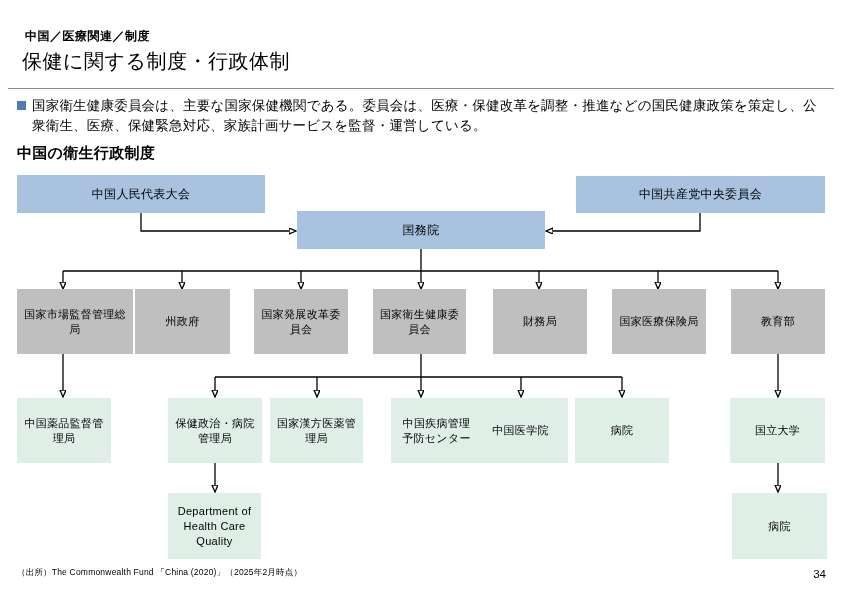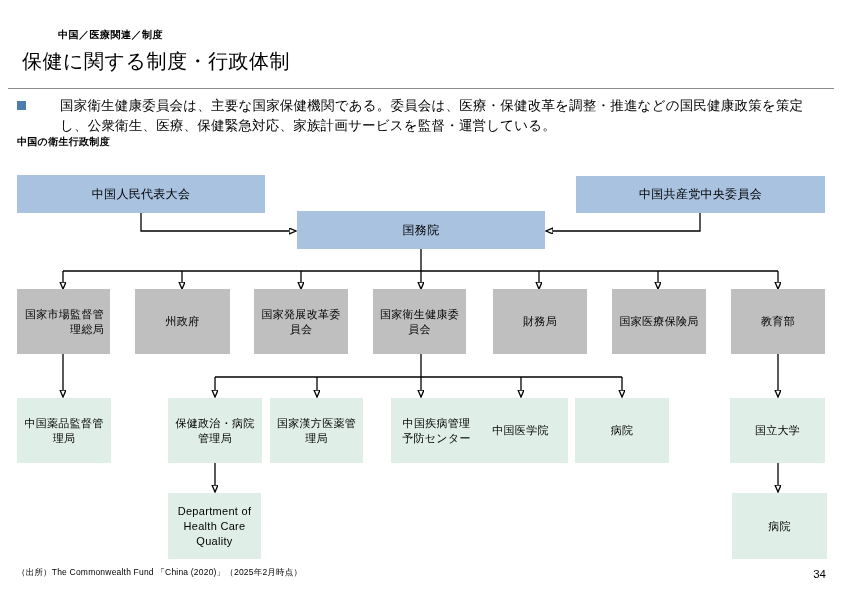--- a/index.html
+++ b/index.html
@@ -7,43 +7,43 @@
   .page {
     position: relative;
     width: 842px;
     height: 595px;
     background: #ffffff;
     overflow: hidden;
     color: #000;
   }
   .breadcrumb {
     position: absolute; left: 25px; top: 28px;
-    font-size: 10px; font-weight: 700; letter-spacing: 0.5px; margin-left: 33px;
+    font-size: 12px; font-weight: 700; letter-spacing: 0.5px;
   }
   .page-title {
     position: absolute; left: 22px; top: 48px;
     font-size: 20px; font-weight: 400; letter-spacing: 0.5px;
   }
   .title-divider {
     position: absolute; left: 8px; top: 88px; width: 826px; height: 0;
     border-top: 1px solid #8c8c8c;
   }
   .summary {
     position: absolute; left: 17px; top: 96px; width: 812px;
     display: flex; align-items: flex-start;
-    font-size: 13.5px; line-height: 19.5px; letter-spacing: 0.2px; gap: 28px;
+    font-size: 13.5px; line-height: 19.5px; letter-spacing: 0.2px;
   }
   .bullet-square {
     flex: 0 0 auto;
     width: 9px; height: 9px; margin: 5px 6px 0 0;
     background: #4f7cb0;
   }
   .diagram-title {
-    position: absolute; left: 17px; top: 135px;
-    font-size: 10px; font-weight: 700; letter-spacing: 0.3px;
+    position: absolute; left: 17px; top: 144px;
+    font-size: 15px; font-weight: 700; letter-spacing: 0.3px;
   }
   .org-box {
     position: absolute;
     display: flex; align-items: center; justify-content: center;
     text-align: center;
     font-size: 11px; line-height: 15px; letter-spacing: 0.3px;
     padding: 0 6px;
   }
   .blue  { background: #a8c2e0; font-size: 12px; }
   .gray  { background: #bfbfbf; }
@@ -114,21 +114,21 @@
     <path d="M215,463 L215,485" marker-end="url(#ah)"></path>
 
     <path d="M778,463 L778,485" marker-end="url(#ah)"></path>
   </svg>
 
   <div class="org-box blue" style="left:17px;  top:175px; width:248px; height:38px;">中国人民代表大会</div>
   <div class="org-box blue" style="left:576px; top:176px; width:249px; height:37px;">中国共産党中央委員会</div>
 
   <div class="org-box blue" style="left:297px; top:211px; width:248px; height:38px;">国務院</div>
 
-  <div class="org-box gray" style="left:17px;  top:289px; width:93px; height:65px;text-align:right;">国家市場監督管理総局</div>
+  <div class="org-box gray" style="left:17px;  top:289px; width:116px; height:65px;">国家市場監督管理総局</div>
   <div class="org-box gray" style="left:135px; top:289px; width:95px; height:65px;">州政府</div>
   <div class="org-box gray" style="left:254px; top:289px; width:94px; height:65px;">国家発展改革委員会</div>
   <div class="org-box gray" style="left:373px; top:289px; width:93px; height:65px;">国家衛生健康委員会</div>
   <div class="org-box gray" style="left:493px; top:289px; width:94px; height:65px;">財務局</div>
   <div class="org-box gray" style="left:612px; top:289px; width:94px; height:65px;">国家医療保険局</div>
   <div class="org-box gray" style="left:731px; top:289px; width:94px; height:65px;">教育部</div>
 
   <div class="org-box green" style="left:17px;  top:398px; width:94px; height:65px;">中国薬品監督管理局</div>
   <div class="org-box green" style="left:168px; top:398px; width:94px; height:65px;">保健政治・病院管理局</div>
   <div class="org-box green" style="left:270px; top:398px; width:93px; height:65px;">国家漢方医薬管理局</div>

